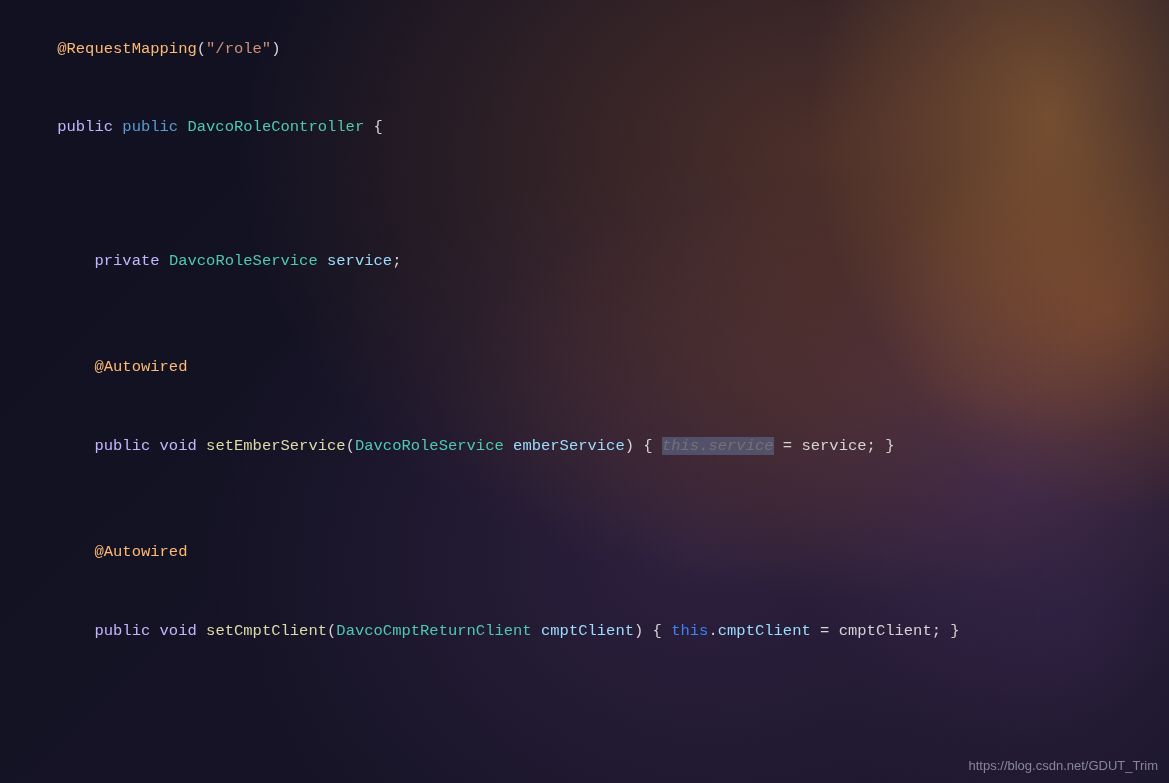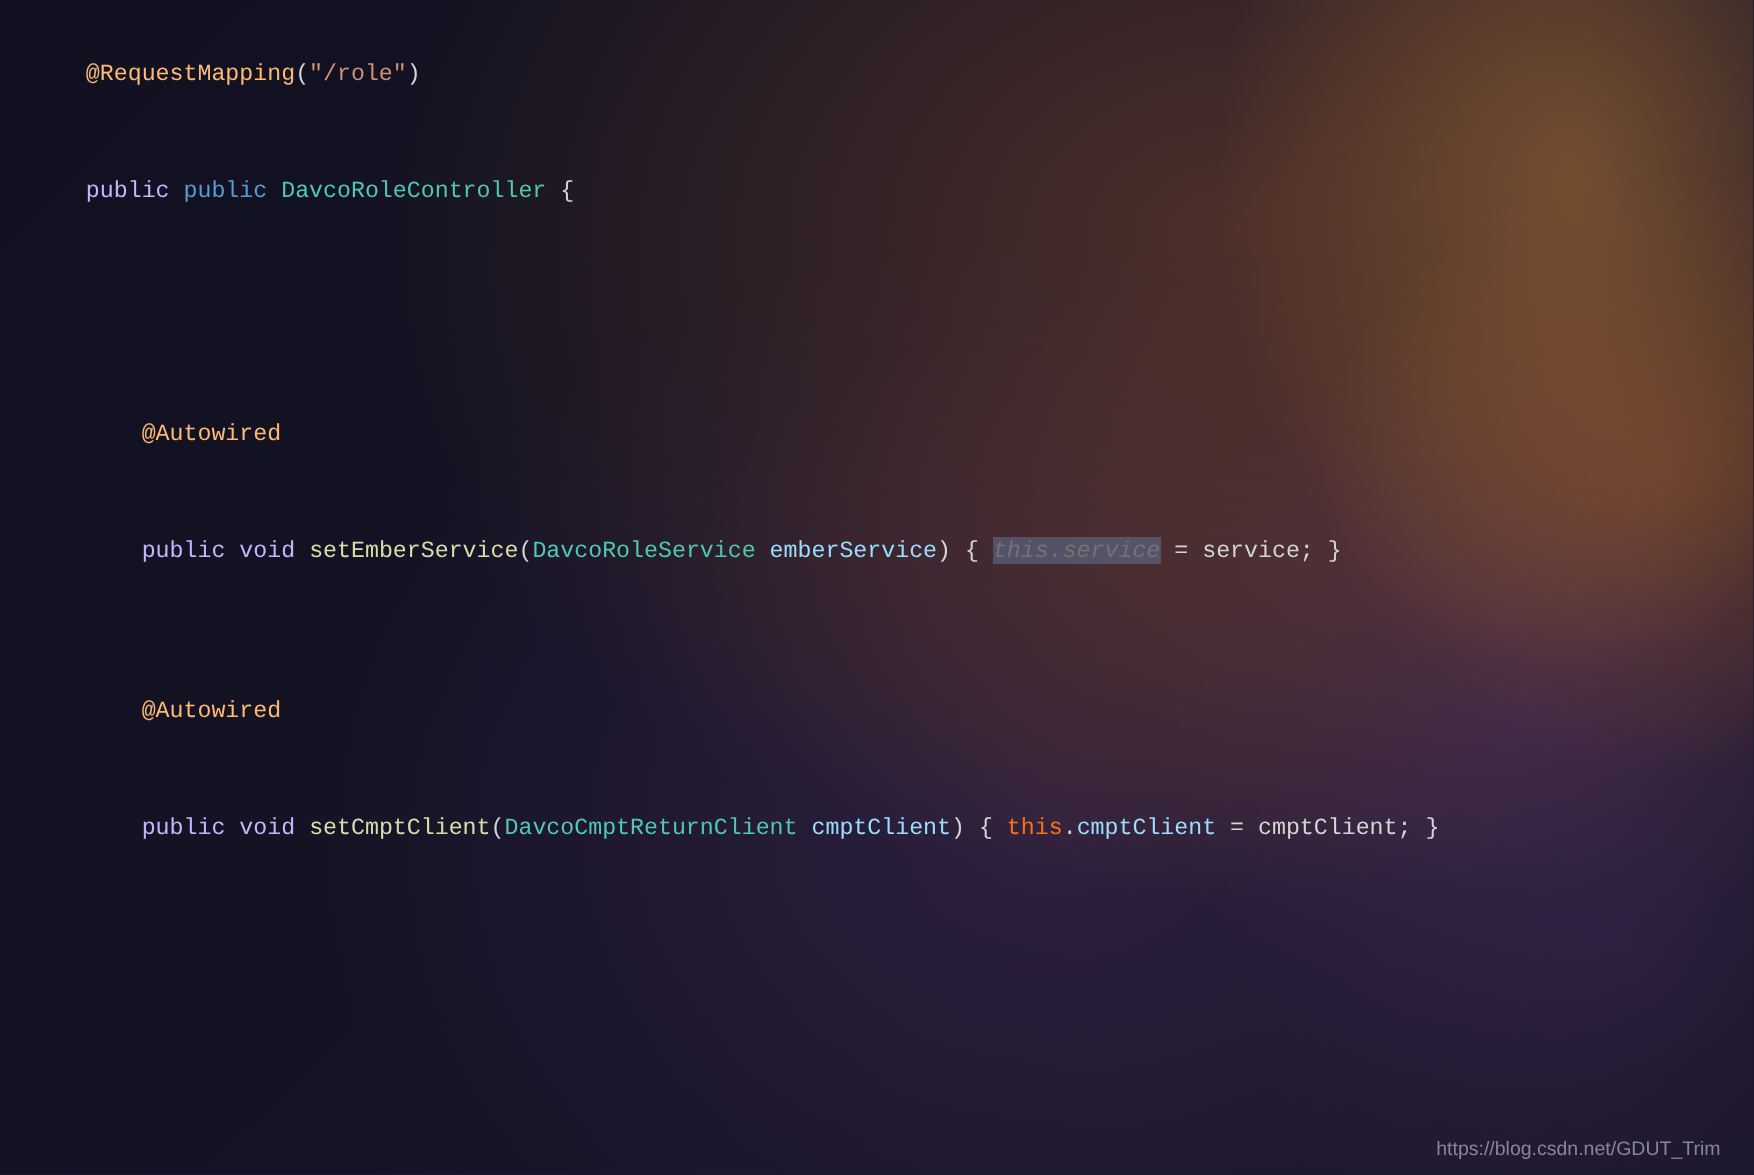--- a/index.html
+++ b/index.html
@@ -64,27 +64,27 @@
 
     
     .kw { color: #569cd6; } 
     .kw-orange { color: #c4b5fd; } 
     .annotation { color: #fdba74; }
     .class-name { color: #4ec9b0; }
     .method-name { color: #dcdcaa; }
     .param-name { color: #9cdcfe; }
     .string-val { color: #ce9178; }
     .plain { color: #d4d4d4; }
-    .this-kw { color: #f97316; }
+    .this-kw { color: #3b82f6; }
     .highlight-text { color: #737373; background: rgba(100, 120, 160, 0.5); font-style: italic; }
 
     .watermark {
       position: absolute;
       bottom: 10px;
-      right: 22px;
+      right: 11px;
       color: rgba(180, 180, 200, 0.7);
       font-size: 13px;
       font-family: Arial, sans-serif;
       z-index: 2;
     }
   </style>
 </head>
 <body>
 
 <div class="bg-overlay"></div>
@@ -98,20 +98,23 @@
 
   <span class="code-line">
     <span class="kw-orange">public</span><span class="plain"> </span><span class="kw">public</span><span class="plain"> </span><span class="class-name">DavcoRoleController</span><span class="plain"> {</span>
   </span>
 
   <span class="code-line">&nbsp;</span>
 
 
   <span class="code-line">&nbsp;</span>
 
+  <span class="code-line">
+    <span class="plain">    </span><span class="kw-orange">private</span><span class="plain"> </span><span class="class-name">DavcoRoleService</span><span class="plain"> </span><span class="param-name">service</span><span class="plain">;</span>
+  </span>
 
   <span class="code-line">&nbsp;</span>
 
   <span class="code-line">
     <span class="plain">    </span><span class="annotation">@Autowired</span>
   </span>
 
   <span class="code-line">
     <span class="plain">    </span><span class="kw-orange">public</span><span class="plain"> </span><span class="kw-orange">void</span><span class="plain"> </span><span class="method-name">setEmberService</span><span class="plain">(</span><span class="class-name">DavcoRoleService</span><span class="plain"> </span><span class="param-name">emberService</span><span class="plain">) { </span><span class="highlight-text">this.service</span><span class="plain"> = service; }</span>
   </span>

